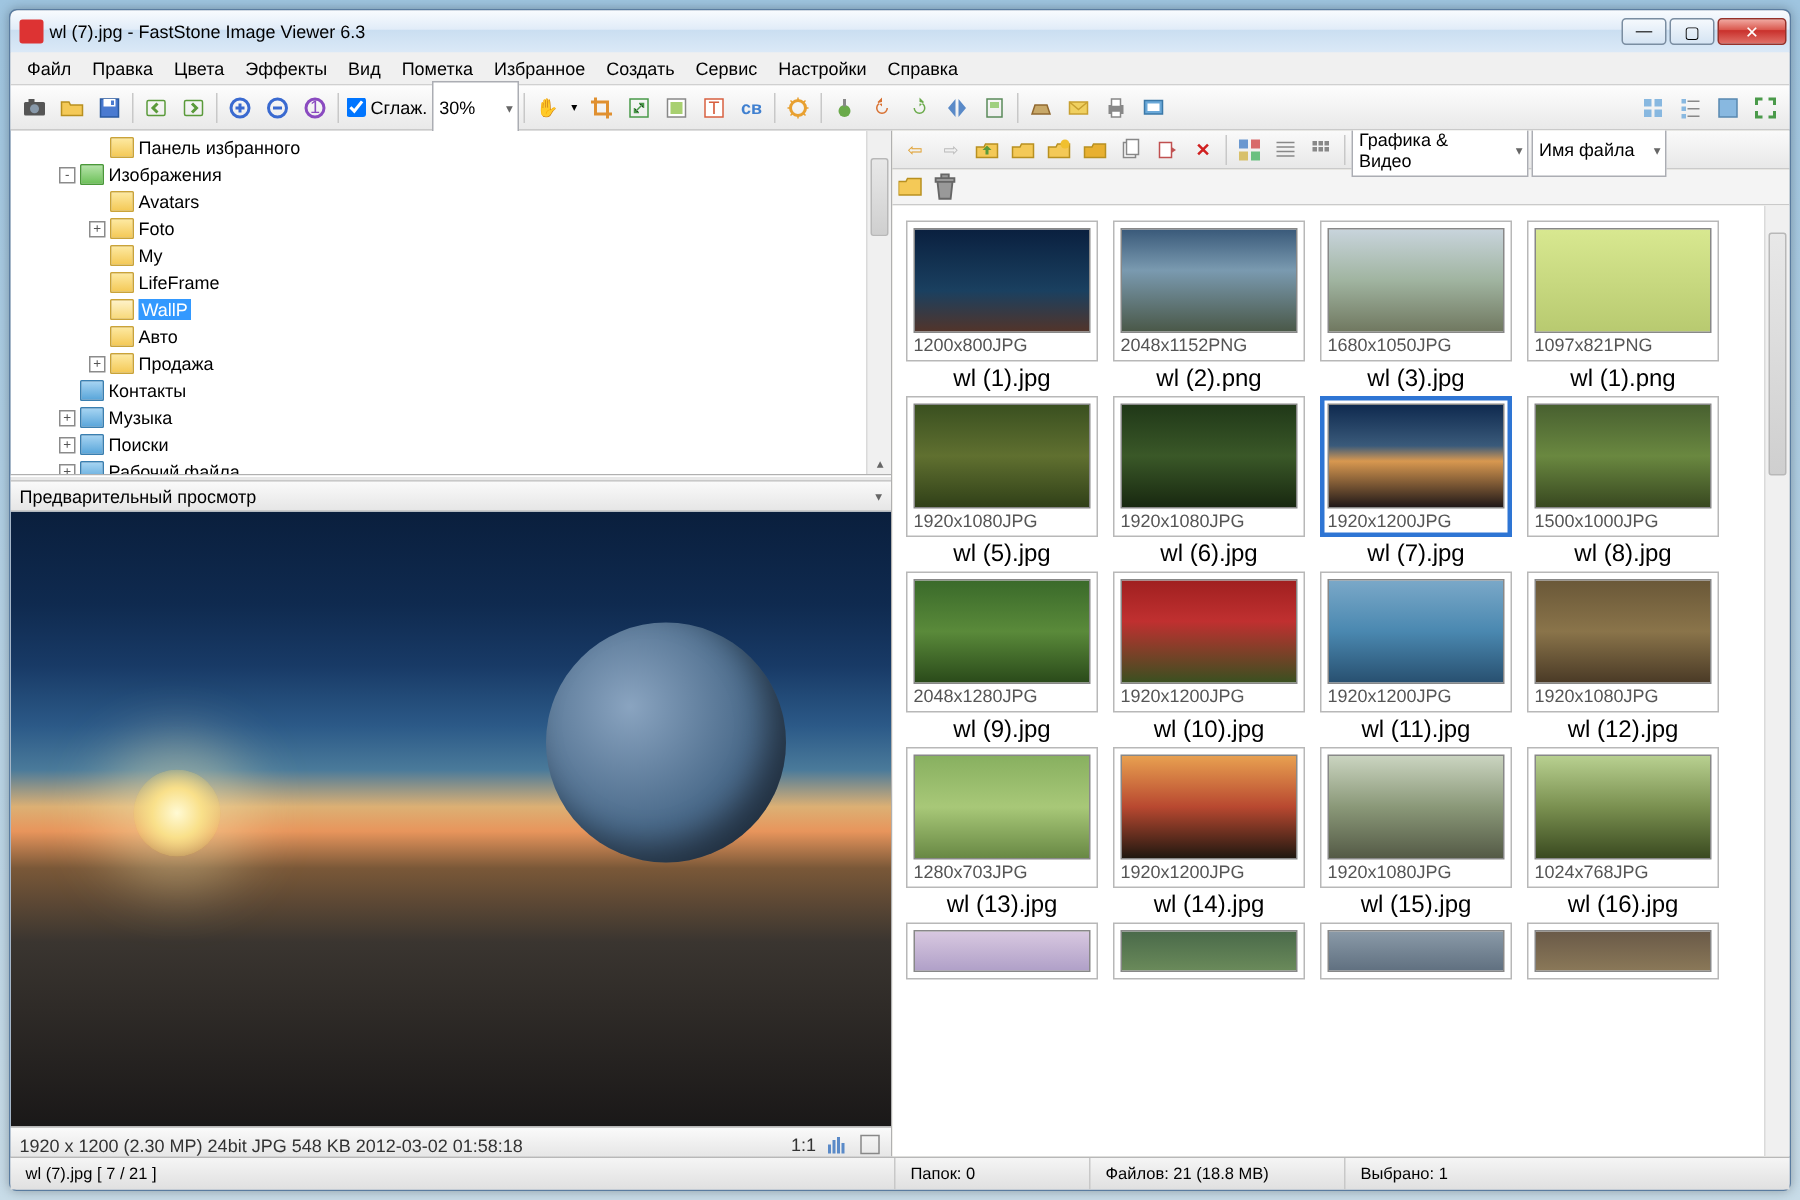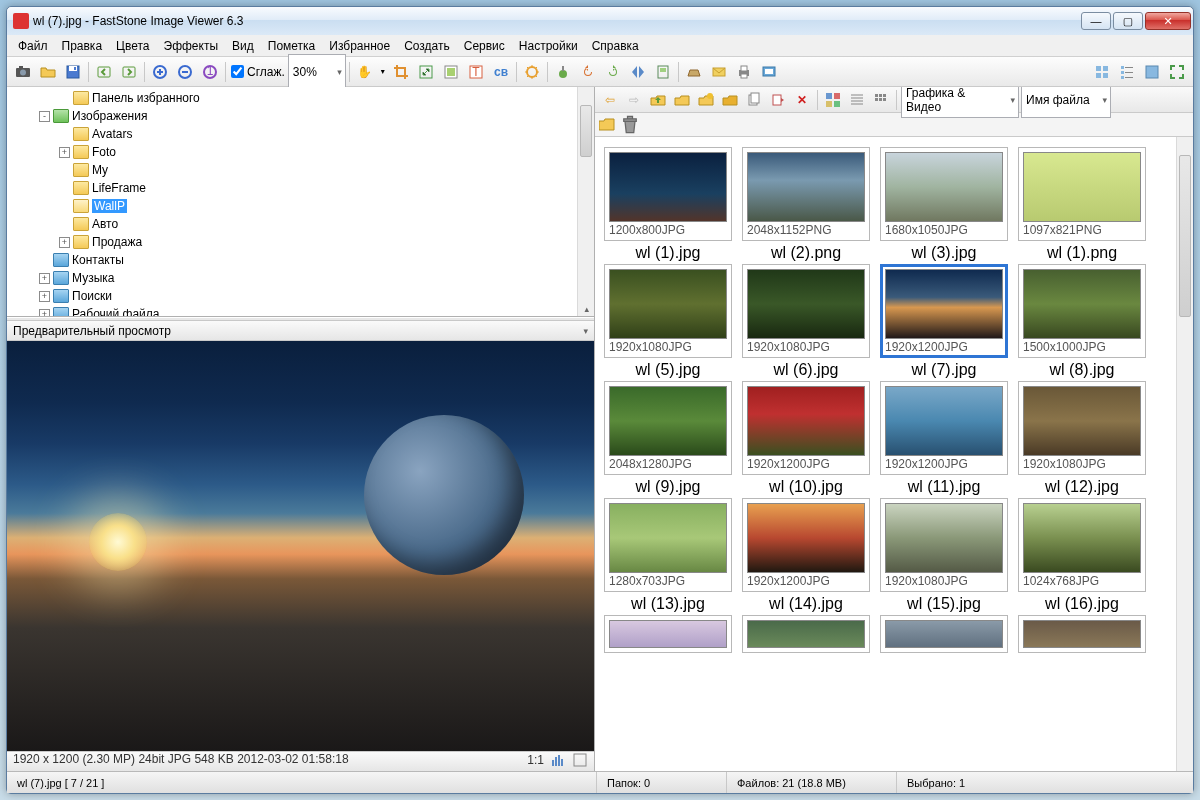--- a/index.html
+++ b/index.html
@@ -36,21 +36,21 @@
 .fblue{background:linear-gradient(#a6d4f2,#5aa6da);border:1px solid #3a7fb0}
 .trow.sel .tlabel{background:#3399ff;color:#fff;padding:0 2px}
 .splitter-h{height:4px;background:#e8e8e8;cursor:ns-resize;border-top:1px solid #fff;border-bottom:1px solid #c8c8c8;position:relative}
 .splitter-h::after{content:"▴";position:absolute;right:3px;top:-14px;font-size:9px;color:#666;background:#f0f0f0;padding:0 2px}
 .preview-hdr{height:20px;background:linear-gradient(#fafafa,#e6e6e6);border-bottom:1px solid #cacaca;display:flex;align-items:center;padding:0 6px}
 .preview-hdr .arrow{margin-left:auto;font-size:9px;color:#666;cursor:pointer}
 .preview{flex:1;background:#fff;display:flex;align-items:stretch;justify-content:center;overflow:hidden;position:relative}
 .preview-img{width:100%;height:100%;background:linear-gradient(180deg,#0a1f3d 0%,#0f2a4f 15%,#183a66 25%,#2c5a88 35%,#4a7a9a 42%,#dcb074 48%,#e8955c 52%,#7a5838 58%,#3a3530 70%,#1a1818 100%);position:relative}
 .preview-img::before{content:"";position:absolute;left:14%;top:42%;width:58px;height:58px;border-radius:50%;background:radial-gradient(circle,#fffad4,#f9e08a 40%,rgba(249,224,138,0));box-shadow:0 0 40px 20px rgba(255,240,180,.4)}
 .preview-img::after{content:"";position:absolute;right:12%;top:18%;width:160px;height:160px;border-radius:50%;background:radial-gradient(circle at 35% 35%,#8aa4c0,#4a6a8a 55%,#283a52);box-shadow:inset -12px -12px 20px rgba(0,0,0,.4)}
-.info-bar{height:20px;background:linear-gradient(#fafafa,#e6e6e6);border-top:1px solid #cacaca;display:flex;align-items:flex-start;padding:0 6px;font-size:11px;color:#333}
+.info-bar{height:20px;background:linear-gradient(#fafafa,#e6e6e6);border-top:1px solid #cacaca;display:flex;align-items:flex-end;padding:0 6px;font-size:11px;color:#333}
 .info-bar .rt{margin-left:auto;display:flex;gap:6px;align-items:center}
 .right{flex:1;display:flex;flex-direction:column;background:#ece9d8}
 .nav-toolbar{height:26px;background:linear-gradient(#fafafa,#e8e8e8);border-bottom:1px solid #cacaca;display:flex;align-items:center;padding:0 4px;gap:2px}
 .nbtn{width:22px;height:22px;display:flex;align-items:center;justify-content:center;cursor:pointer;border:1px solid transparent;border-radius:2px}
 .path-bar{height:24px;background:#f4f4f4;border-bottom:1px solid #cacaca;display:flex;align-items:center;padding:0 4px;gap:4px}
 .path-input{flex:1;border:1px solid #abadb3;background:#fff;height:20px;display:flex;align-items:center;padding:0 4px}
 .path-input::after{content:"▾";margin-left:auto;font-size:9px;color:#666}
 .thumbs{flex:1;background:#fff;overflow-y:auto;padding:10px 4px 0 8px;position:relative}
 .th-scroll{position:absolute;right:0;top:0;bottom:0;width:17px;background:#f0f0f0;border-left:1px solid #dadada}
 .th-scroll::before{content:"";position:absolute;top:18px;left:2px;right:2px;height:160px;background:linear-gradient(#e8e8e8,#cfcfcf);border:1px solid #b8b8b8;border-radius:2px}

